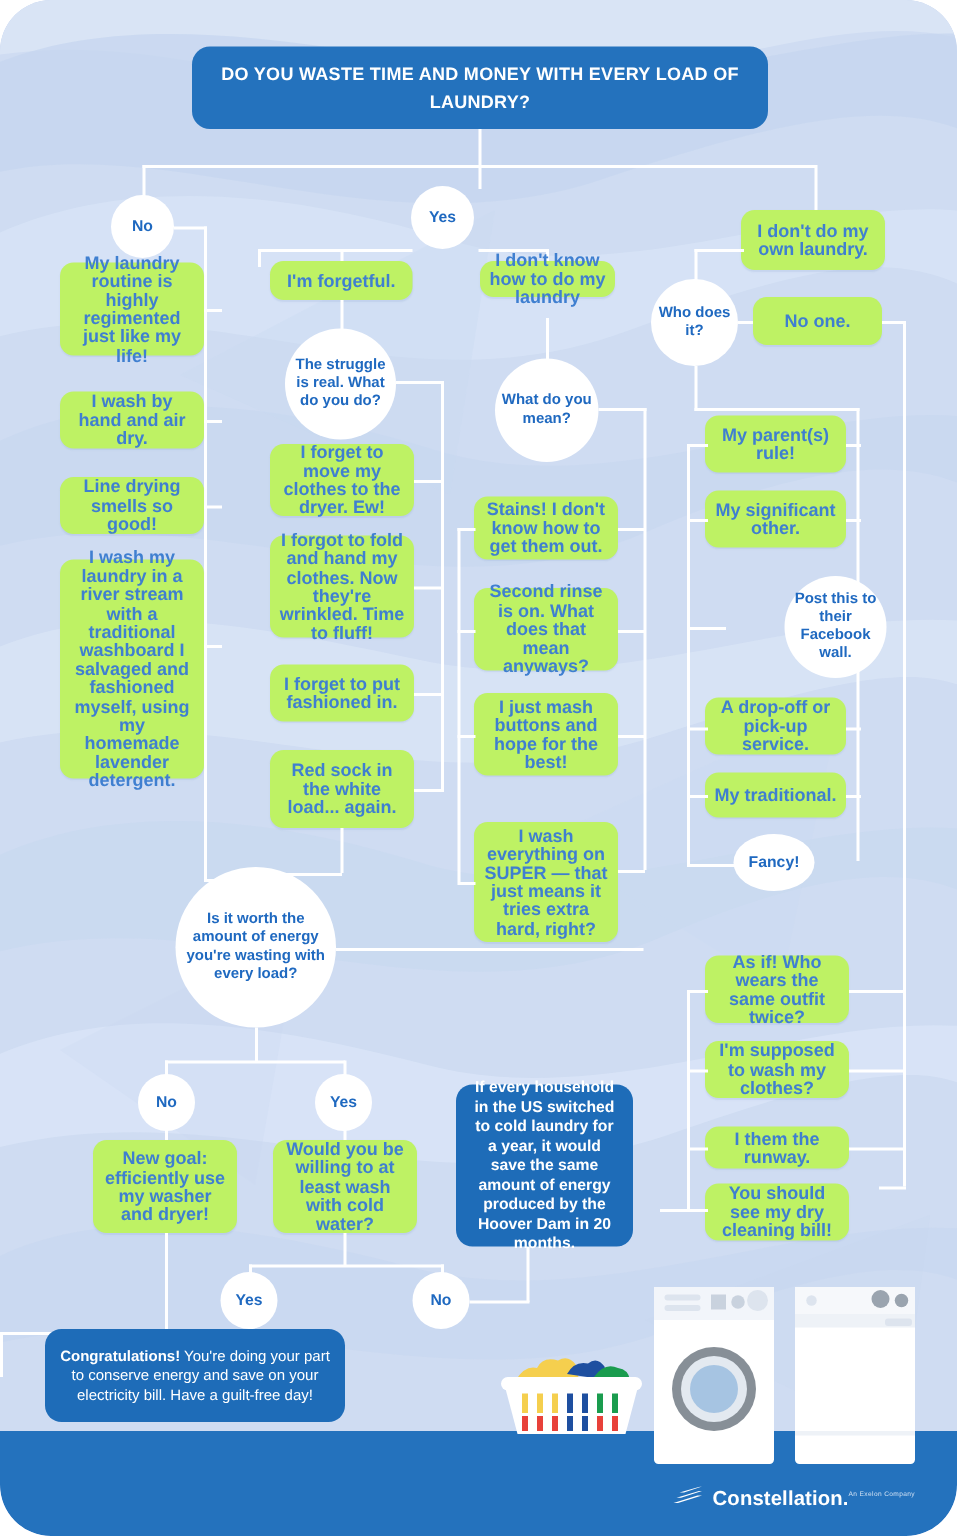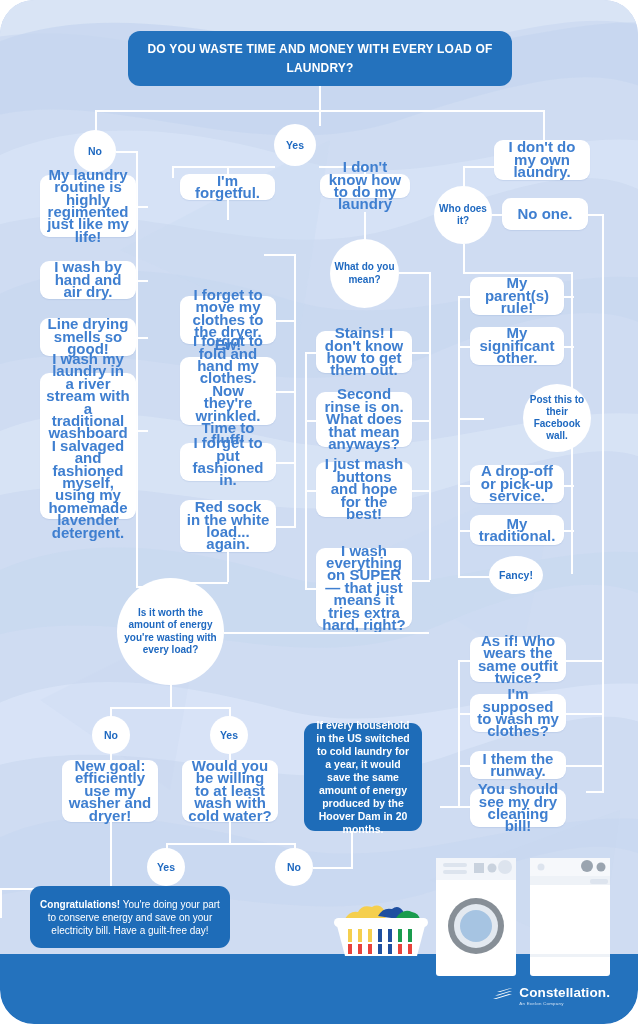--- a/index.html
+++ b/index.html
@@ -14,22 +14,22 @@
   }
   
   #waves{position:absolute;inset:0;width:638px;height:1024px;}
 
   
   .line{position:absolute;background:#ffffff;}
   .hline{height:2px;}
   .vline{width:2px;}
 
   .box{
-    position:absolute;background:#ffffff;border-radius:9px;
-    color:#3f7fd0;font-weight:bold;font-size:15px;line-height:12.4px;
+    position:absolute;background:#bef264;border-radius:9px;
+    color:#3f7fd0;font-weight:bold;font-size:12px;line-height:12.4px;
     display:flex;align-items:center;justify-content:center;
     text-align:center;box-sizing:border-box;padding:5px 6px;
     box-shadow:0 1px 1px rgba(120,150,200,.18);
   }
   .circle{
     position:absolute;background:#ffffff;border-radius:50%;
     color:#1f69c0;font-weight:bold;font-size:10px;line-height:12.2px;
     display:flex;align-items:center;justify-content:center;
     text-align:center;box-sizing:border-box;padding:4px;
   }
@@ -47,21 +47,21 @@
     background:#2472bd;border-radius:12px;
     display:flex;align-items:center;justify-content:center;
     color:#fff;font-size:12px;font-weight:bold;letter-spacing:.2px;
     line-height:19px;text-align:center;
   }
   #band-round{position:absolute;right:0;bottom:0;width:638px;height:70px;
               background:#2472bd;border-bottom-right-radius:34px;border-bottom-left-radius:34px;}
 
   
   #logo{position:absolute;right:28px;bottom:18px;display:flex;align-items:center;gap:7px;}
-  #logo-text{display:flex;flex-direction:column;line-height:1;}
+  #logo-text{display:flex;flex-direction:row;line-height:1;}
   .logo-name{color:#fff;font-size:13.5px;font-weight:bold;letter-spacing:.1px;}
   .logo-sub{color:#cfe0f3;font-size:4.4px;margin-top:2.5px;letter-spacing:.25px;}
 
   
   .appliance{position:absolute;}
 
   b.hl{font-weight:bold;}
 </style>
 </head>
 <body>
@@ -120,20 +120,21 @@
 
   <div class="line hline" style="left:136px;top:586px;width:40px;"></div>
 
   <div class="line hline" style="left:172px;top:166px;width:103px;"></div>
   <div class="line vline" style="left:172px;top:166px;height:12px;"></div>
   <div class="line vline" style="left:227px;top:166px;height:10px;"></div>
 
   <div class="box" style="left:180px;top:174px;width:95px;height:26px;">I'm forgetful.</div>
   <div class="line vline" style="left:227px;top:200px;height:20px;"></div>
 
+  <div class="circle" style="left:190px;top:219px;width:74px;height:74px;">The struggle is real. What do you do?</div>
 
   <div class="line hline" style="left:264px;top:254px;width:32px;"></div>
   <div class="line vline" style="left:294px;top:254px;height:272px;"></div>
 
   <div class="box" style="left:180px;top:296px;width:96px;height:48px;">I forget to move my clothes to the dryer. Ew!</div>
   <div class="line hline" style="left:276px;top:320px;width:20px;"></div>
 
   <div class="box" style="left:180px;top:357px;width:96px;height:68px;">I forgot to fold and hand my clothes. Now they're wrinkled. Time to fluff!</div>
   <div class="line hline" style="left:276px;top:391px;width:20px;"></div>
 

